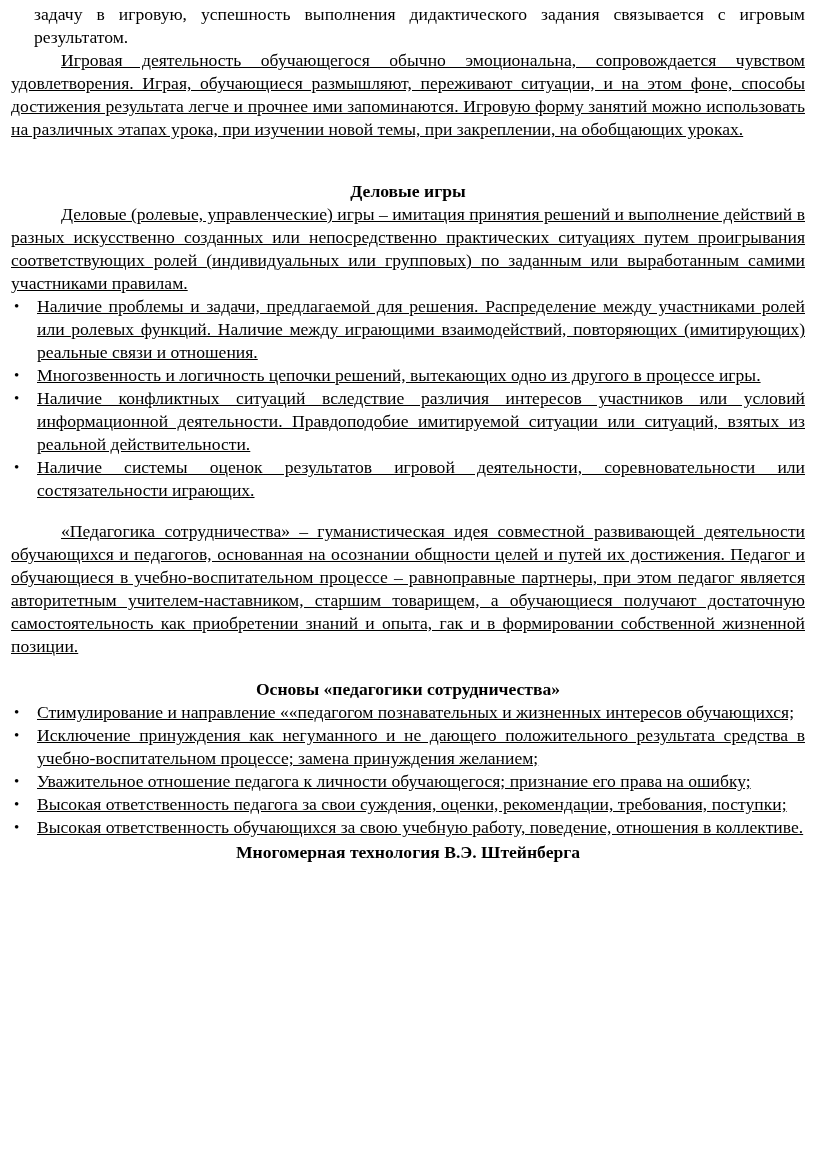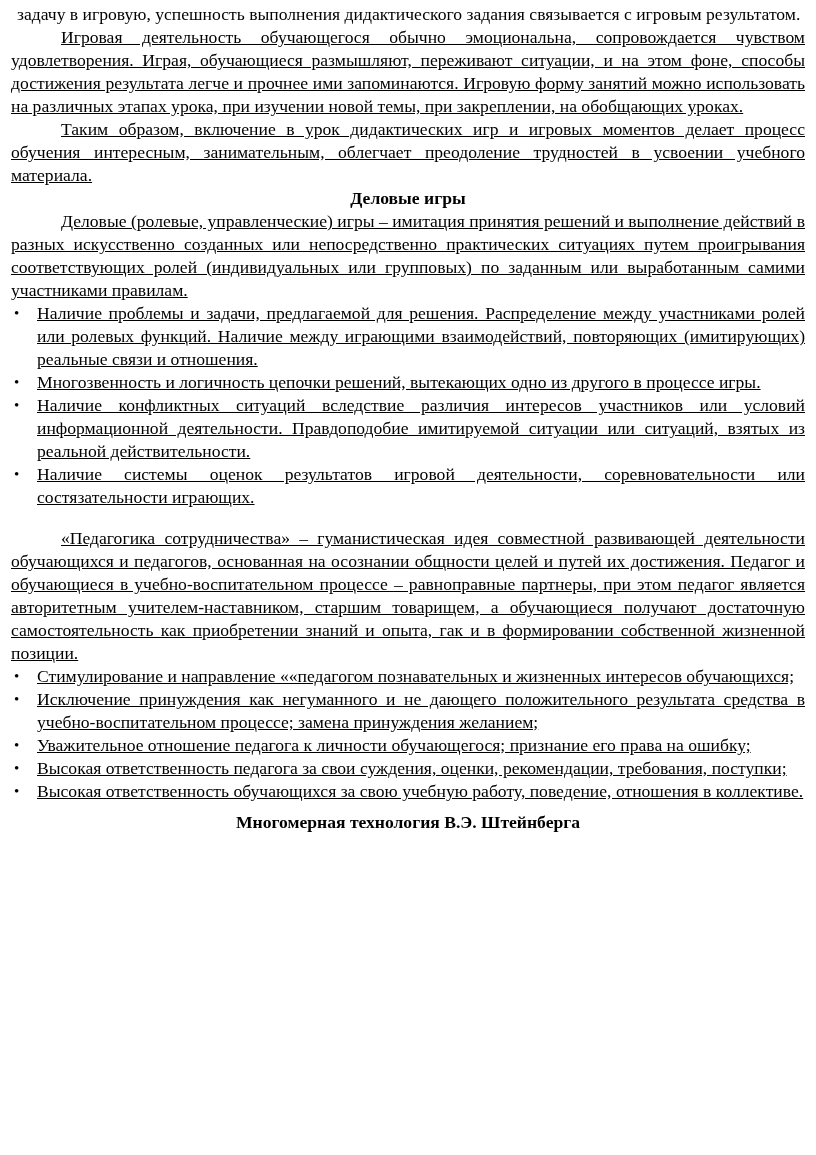--- a/index.html
+++ b/index.html
@@ -10,31 +10,31 @@
     width: 816px;
     height: 1155px;
     background: #ffffff;
     color: #000000;
     padding: 3px 11px 0 11px;
     overflow: hidden;
     font-size: 17.6px;
     line-height: 23px;
   }
   .para { text-align: justify; }
-  .para.cont { margin-left: 6px; }
+  .para.cont { margin-left: 23px; }
   .para.indent { text-indent: 50px; text-decoration: underline; }
   .heading {
     text-align: center;
     font-weight: bold;
     text-indent: 0;
   }
-  .heading.gap-business { }
+  .heading.gap-business { margin-top: 39px; }
   .heading.gap-coop { margin-top: 25px; }
   .heading.gap-basics { margin-top: 20px; }
-  .heading.gap-steinberg { margin-top: 8px; }
+  .heading.gap-steinberg { margin-top: 2px; }
   .para.gap-coop-def { margin-top: 18px; }
   .bold-label { font-weight: bold; text-align: left; }
   .bullet-list { width: 100%; }
   .bullet-item { display: flex; align-items: flex-start; }
   .bullet-marker {
     flex: 0 0 26px;
     padding-left: 3px;
     font-size: 15px;
     line-height: 23px;
   }
@@ -42,21 +42,20 @@
 </style>
 </head>
 <body>
 
 <div class="page">
 
   <p class="para cont">задачу в игровую, успешность выполнения дидактического задания связывается с игровым результатом.</p>
 
   <p class="para indent">Игровая деятельность обучающегося обычно эмоциональна, сопровождается чувством удовлетворения. Играя, обучающиеся размышляют, переживают ситуации, и на этом фоне, способы достижения результата легче и прочнее ими запоминаются. Игровую форму занятий можно использовать на различных этапах урока, при изучении новой темы, при закреплении, на обобщающих уроках.</p>
 
-  <p class="para indent">Таким образом, включение в урок дидактических игр и игровых моментов делает процесс обучения интересным, занимательным, облегчает преодоление трудностей в усвоении учебного материала.</p>
 
   <p class="heading gap-business">Деловые игры</p>
 
   <p class="para indent">Деловые (ролевые, управленческие) игры – имитация принятия решений и выполнение действий в разных искусственно созданных или непосредственно практических ситуациях путем проигрывания соответствующих ролей (индивидуальных или групповых) по заданным или выработанным самими участниками правилам.</p>
 
 
   <div class="bullet-list">
     <div class="bullet-item">
       <span class="bullet-marker">•</span>
       <span class="bullet-text">Наличие проблемы и задачи, предлагаемой для решения. Распределение между участниками ролей или ролевых функций. Наличие между играющими взаимодействий, повторяющих (имитирующих) реальные связи и отношения.</span>
@@ -71,20 +70,21 @@
     </div>
     <div class="bullet-item">
       <span class="bullet-marker">•</span>
       <span class="bullet-text">Наличие системы оценок результатов игровой деятельности, соревновательности или состязательности играющих.</span>
     </div>
   </div>
 
 
   <p class="para indent gap-coop-def">«Педагогика сотрудничества» – гуманистическая идея совместной развивающей деятельности обучающихся и педагогов, основанная на осознании общности целей и путей их достижения. Педагог и обучающиеся в учебно-воспитательном процессе – равноправные партнеры, при этом педагог является авторитетным учителем-наставником, старшим товарищем, а обучающиеся получают достаточную самостоятельность как приобретении знаний и опыта, гак и в формировании собственной жизненной позиции.</p>
 
+  <p class="heading gap-basics">Основы «педагогики сотрудничества»</p>
 
   <div class="bullet-list">
     <div class="bullet-item">
       <span class="bullet-marker">•</span>
       <span class="bullet-text">Стимулирование и направление ««педагогом познавательных и жизненных интересов обучающихся;</span>
     </div>
     <div class="bullet-item">
       <span class="bullet-marker">•</span>
       <span class="bullet-text">Исключение принуждения как негуманного и не дающего положительного результата средства в учебно-воспитательном процессе; замена принуждения желанием;</span>
     </div>

